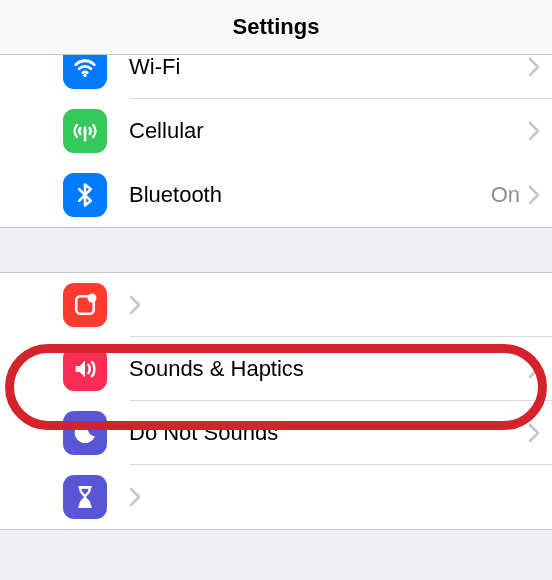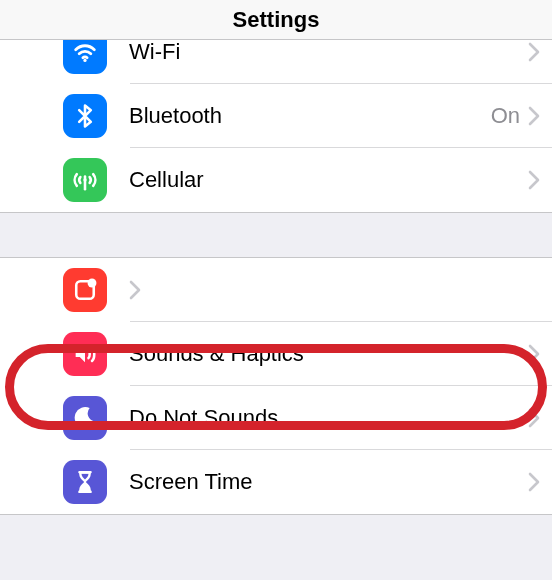--- a/index.html
+++ b/index.html
@@ -4,21 +4,21 @@
   <style>
     * { box-sizing: border-box; margin: 0; padding: 0; }
     html, body { width: 552px; height: 580px; overflow: hidden; }
     body {
       font-family: -apple-system, "Helvetica Neue", Helvetica, Arial, sans-serif;
       background: #efeff4;
       color: #000;
       position: relative;
     }
     .header {
-      height: 40px;
+      height: 55px;
       background: #f8f8f8;
       border-bottom: 1px solid #c6c6c8;
       display: flex;
       align-items: center;
       justify-content: center;
       position: relative;
       z-index: 2;
     }
     .header-title {
       font-size: 22px;
@@ -115,50 +115,50 @@
       </svg>
     </div>
     <span class="label">Wi-Fi</span>
     <svg class="chev" viewBox="0 0 12 20">
         <path d="M2 2l8 8-8 8" fill="none" stroke="currentColor" stroke-width="2.6" stroke-linecap="round" stroke-linejoin="round"></path>
       </svg>
     <div class="sep"></div>
   </div>
 
   <div class="row">
-    <div class="icon-box" style="background:#007aff">
-      <svg width="28" height="28" viewBox="0 0 24 24" fill="none" stroke="white" stroke-width="2.2" stroke-linejoin="round" stroke-linecap="round">
-        <path d="M7 7l10 10-5 4V3l5 4L7 17"></path>
-      </svg>
-    </div>
-    <span class="label">Bluetooth</span>
-    <span class="detail">On</span>
-    <svg class="chev" viewBox="0 0 12 20">
-        <path d="M2 2l8 8-8 8" fill="none" stroke="currentColor" stroke-width="2.6" stroke-linecap="round" stroke-linejoin="round"></path>
-      </svg>
-    <div class="sep"></div>
-  </div>
-
-  <div class="row">
     <div class="icon-box" style="background:#34c759">
       <svg width="28" height="28" viewBox="0 0 24 24" fill="none" stroke="white" stroke-width="2.2" stroke-linecap="round">
         <path d="M5 7c-2.5 3-2.5 7 0 10"></path>
         <path d="M8 9.5c-1.3 1.6-1.3 3.4 0 5"></path>
         <path d="M19 7c2.5 3 2.5 7 0 10"></path>
         <path d="M16 9.5c1.3 1.6 1.3 3.4 0 5"></path>
         <line x1="12" y1="9" x2="12" y2="20"></line>
         <circle cx="12" cy="12" r="1.4" fill="white" stroke="none"></circle>
       </svg>
     </div>
     <span class="label">Cellular</span>
     <svg class="chev" viewBox="0 0 12 20">
         <path d="M2 2l8 8-8 8" fill="none" stroke="currentColor" stroke-width="2.6" stroke-linecap="round" stroke-linejoin="round"></path>
       </svg>
 
   </div>
+
+  <div class="row">
+    <div class="icon-box" style="background:#007aff">
+      <svg width="28" height="28" viewBox="0 0 24 24" fill="none" stroke="white" stroke-width="2.2" stroke-linejoin="round" stroke-linecap="round">
+        <path d="M7 7l10 10-5 4V3l5 4L7 17"></path>
+      </svg>
+    </div>
+    <span class="label">Bluetooth</span>
+    <span class="detail">On</span>
+    <svg class="chev" viewBox="0 0 12 20">
+        <path d="M2 2l8 8-8 8" fill="none" stroke="currentColor" stroke-width="2.6" stroke-linecap="round" stroke-linejoin="round"></path>
+      </svg>
+    <div class="sep"></div>
+  </div>
 </div>
 
 <div class="gap"></div>
 
 <div class="group group-sep-top group-sep-bottom">
 
   <div class="row">
     <div class="icon-box" style="background:#ff3b30">
       <svg width="28" height="28" viewBox="0 0 24 24">
         <rect x="4.5" y="4.5" width="15" height="15" rx="3.5" fill="none" stroke="white" stroke-width="2.2"></rect>
@@ -200,21 +200,20 @@
   </div>
 
   <div class="row">
     <div class="icon-box" style="background:#5856d6">
       <svg width="28" height="28" viewBox="0 0 24 24" fill="white">
         <path d="M7 3h10v2c0 3-2 5-4 6.5v1C15 14 17 16 17 19v2H7v-2c0-3 2-5 4-6.5v-1C9 10 7 8 7 5V3z M9 5c0 2.2 1.6 3.8 3 4.8 1.4-1 3-2.6 3-4.8H9z"></path>
         <rect x="6.2" y="2.5" width="11.6" height="2.2" rx="1"></rect>
         <rect x="6.2" y="19.3" width="11.6" height="2.2" rx="1"></rect>
       </svg>
     </div>
-    <span class="label">Screen Time</span>
     <svg class="chev" viewBox="0 0 12 20">
         <path d="M2 2l8 8-8 8" fill="none" stroke="currentColor" stroke-width="2.6" stroke-linecap="round" stroke-linejoin="round"></path>
       </svg>
 
   </div>
 
 </div>
 
 <div class="gap small"></div>
 

